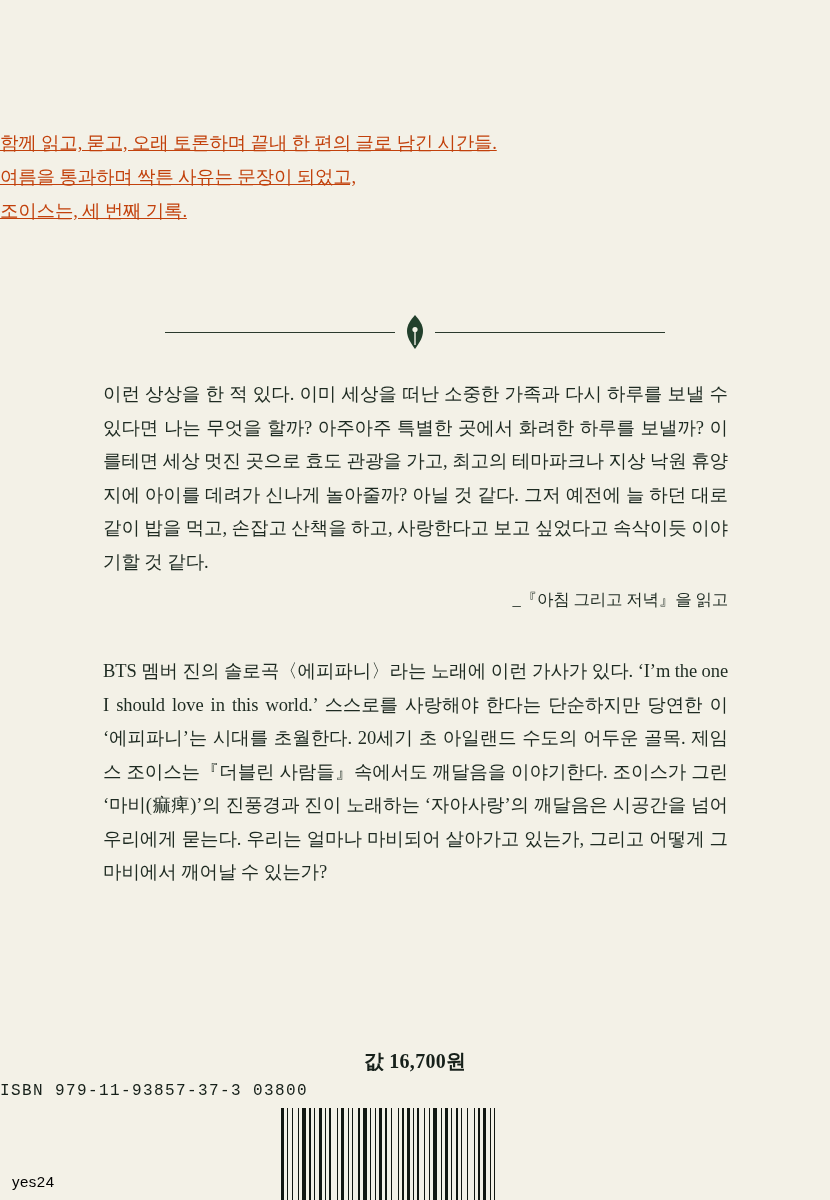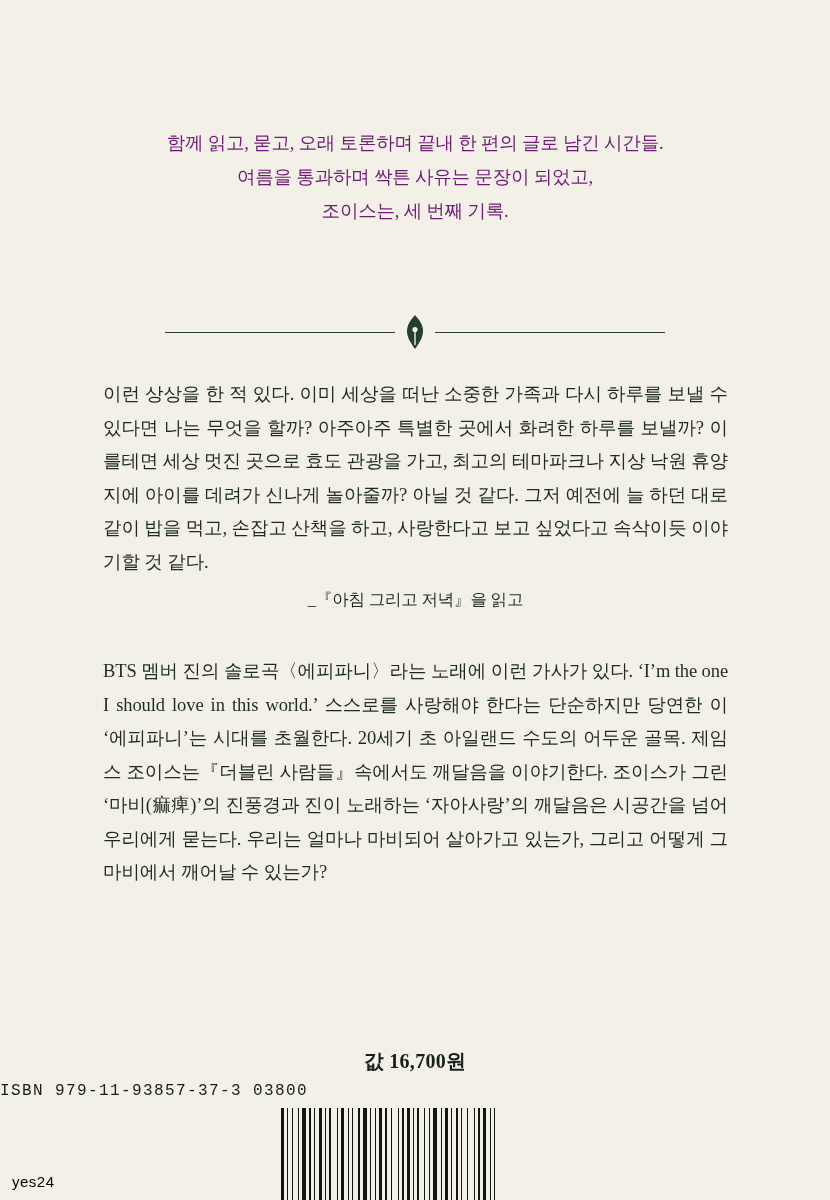--- a/index.html
+++ b/index.html
@@ -21,25 +21,25 @@
     inset: 0;
     background: #f3f1e7;
   }
 
   
   .epigraph {
     position: absolute;
     top: 126px;
     left: 0;
     right: 0;
-    text-align: center;
     font-size: 18.5px;
     line-height: 34px;
-    color: #701a75;
+    color: #c2410c;
     letter-spacing: -0.2px;
+    text-decoration: underline;
   }
   .epigraph div { white-space: nowrap; }
 
   
   .divider {
     position: absolute;
     top: 312px;
     left: 165px;
     width: 500px;
     height: 40px;
@@ -69,21 +69,21 @@
     color: #1d2a21;
     text-align: justify;
     text-justify: inter-character;
     letter-spacing: -0.1px;
   }
   #passage-one { top: 378px; }
   #passage-two { top: 655px; }
 
   .passage .src {
     display: block;
-    text-align: center;
+    text-align: right;
     margin-top: 4px;
     font-size: 16.5px;
     letter-spacing: -0.2px;
   }
 
   
   .price {
     position: absolute;
     top: 1048px;
     left: 0;

